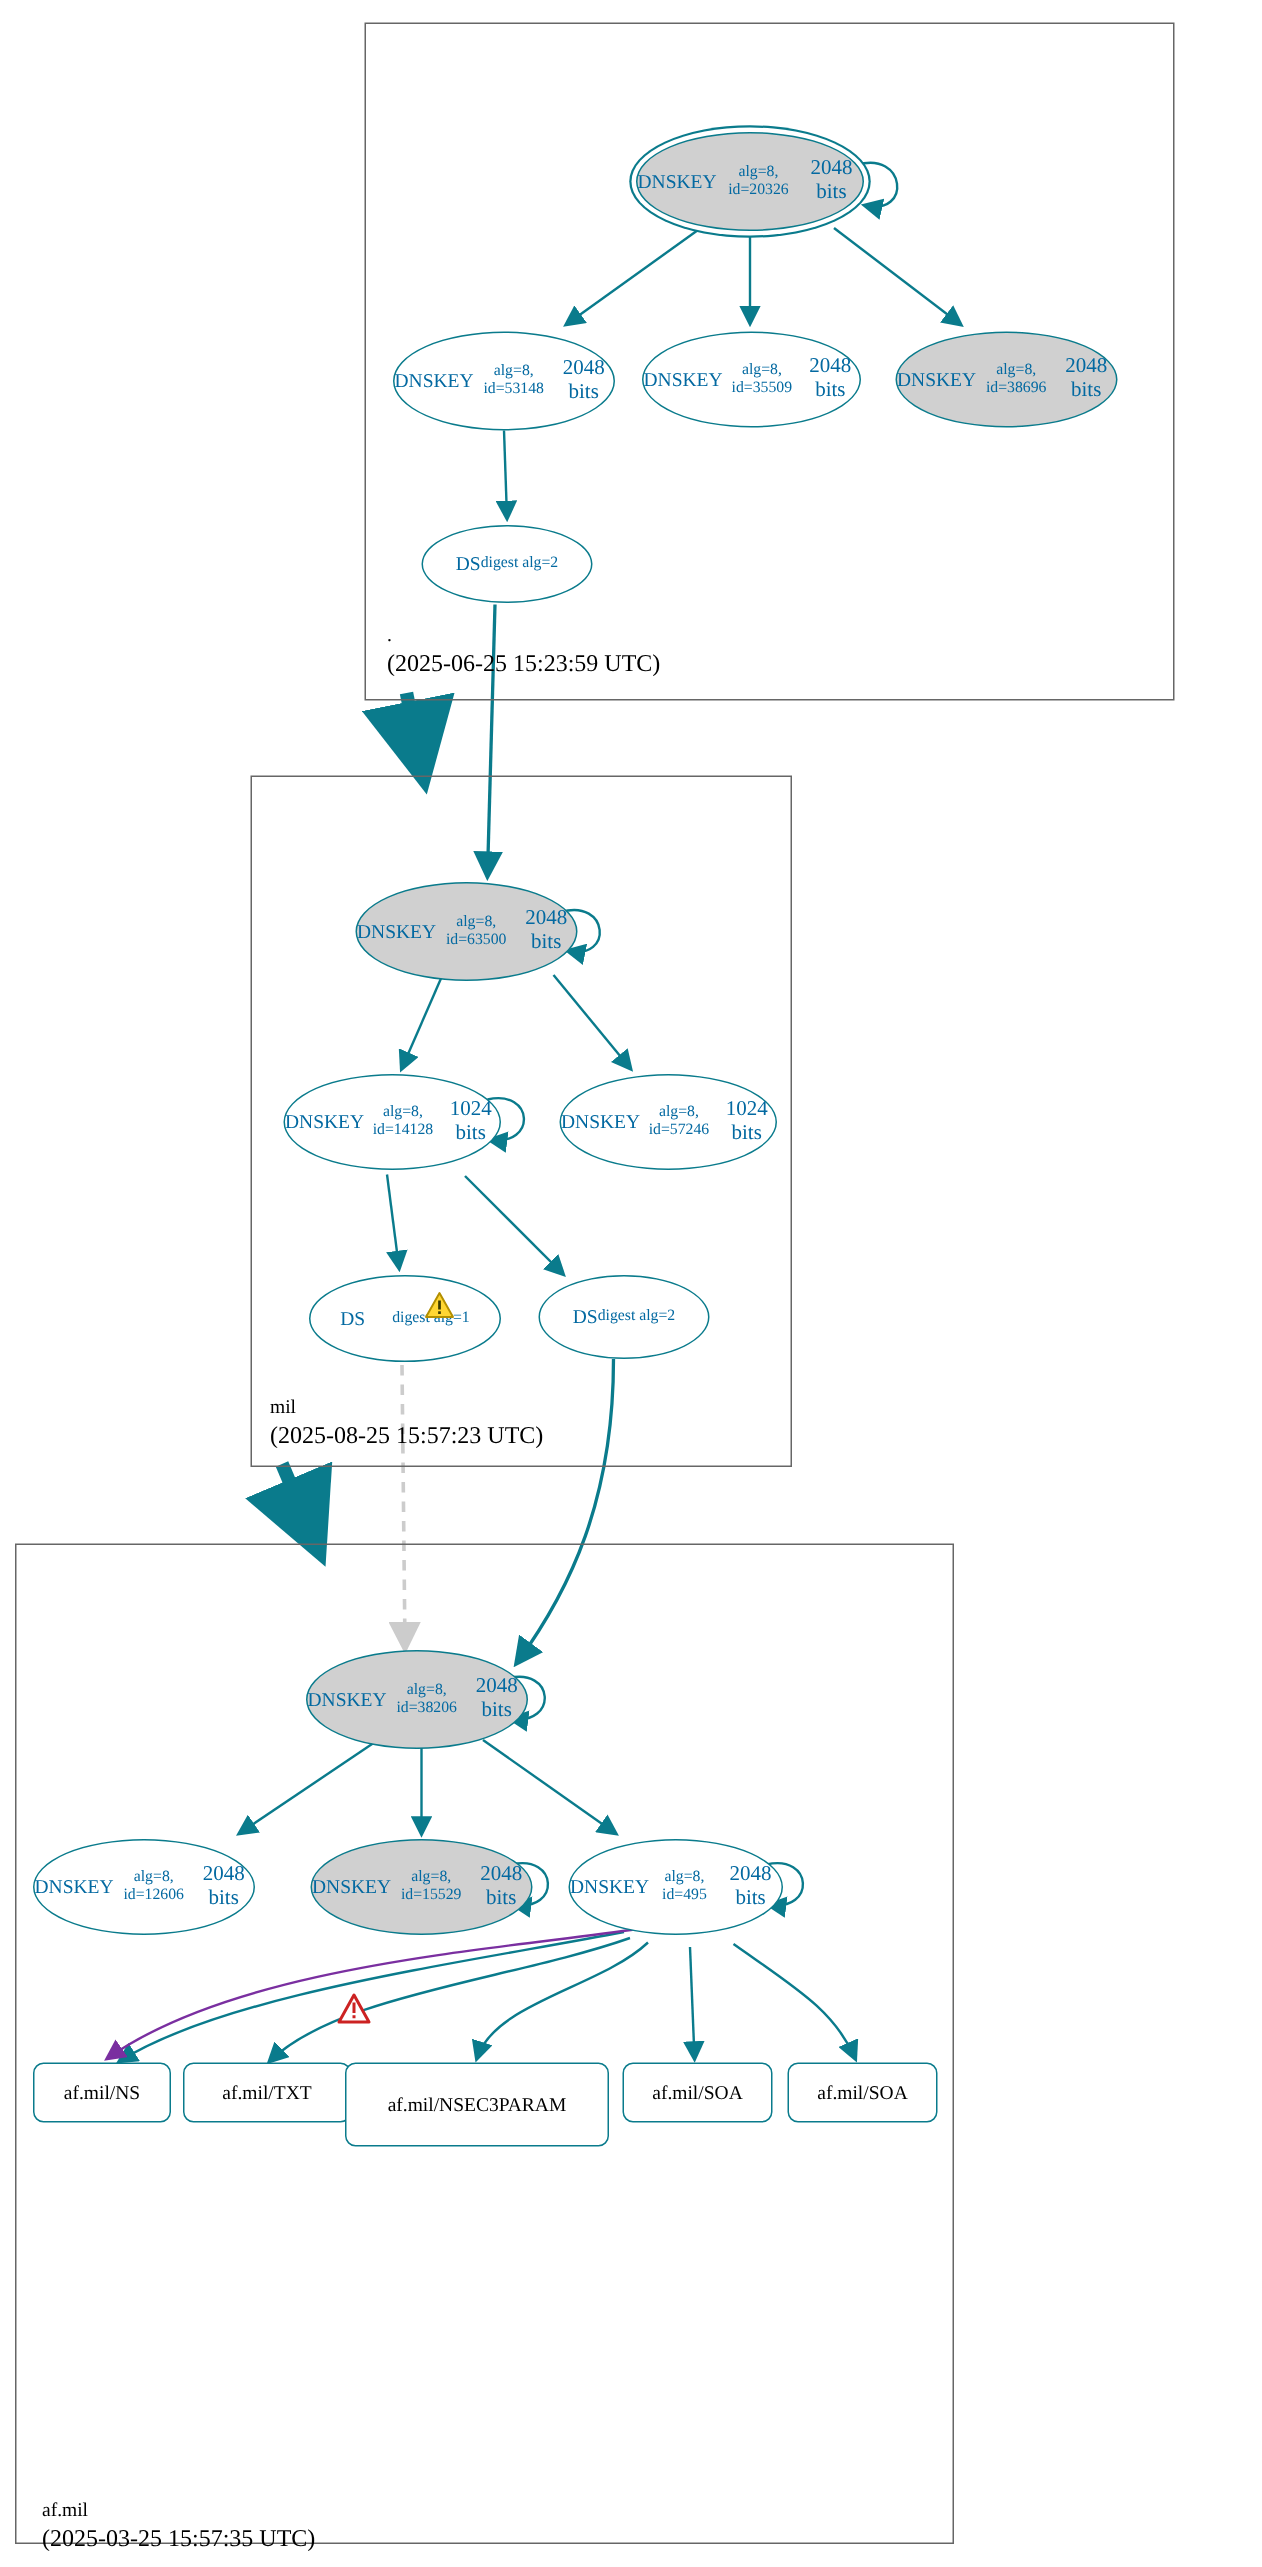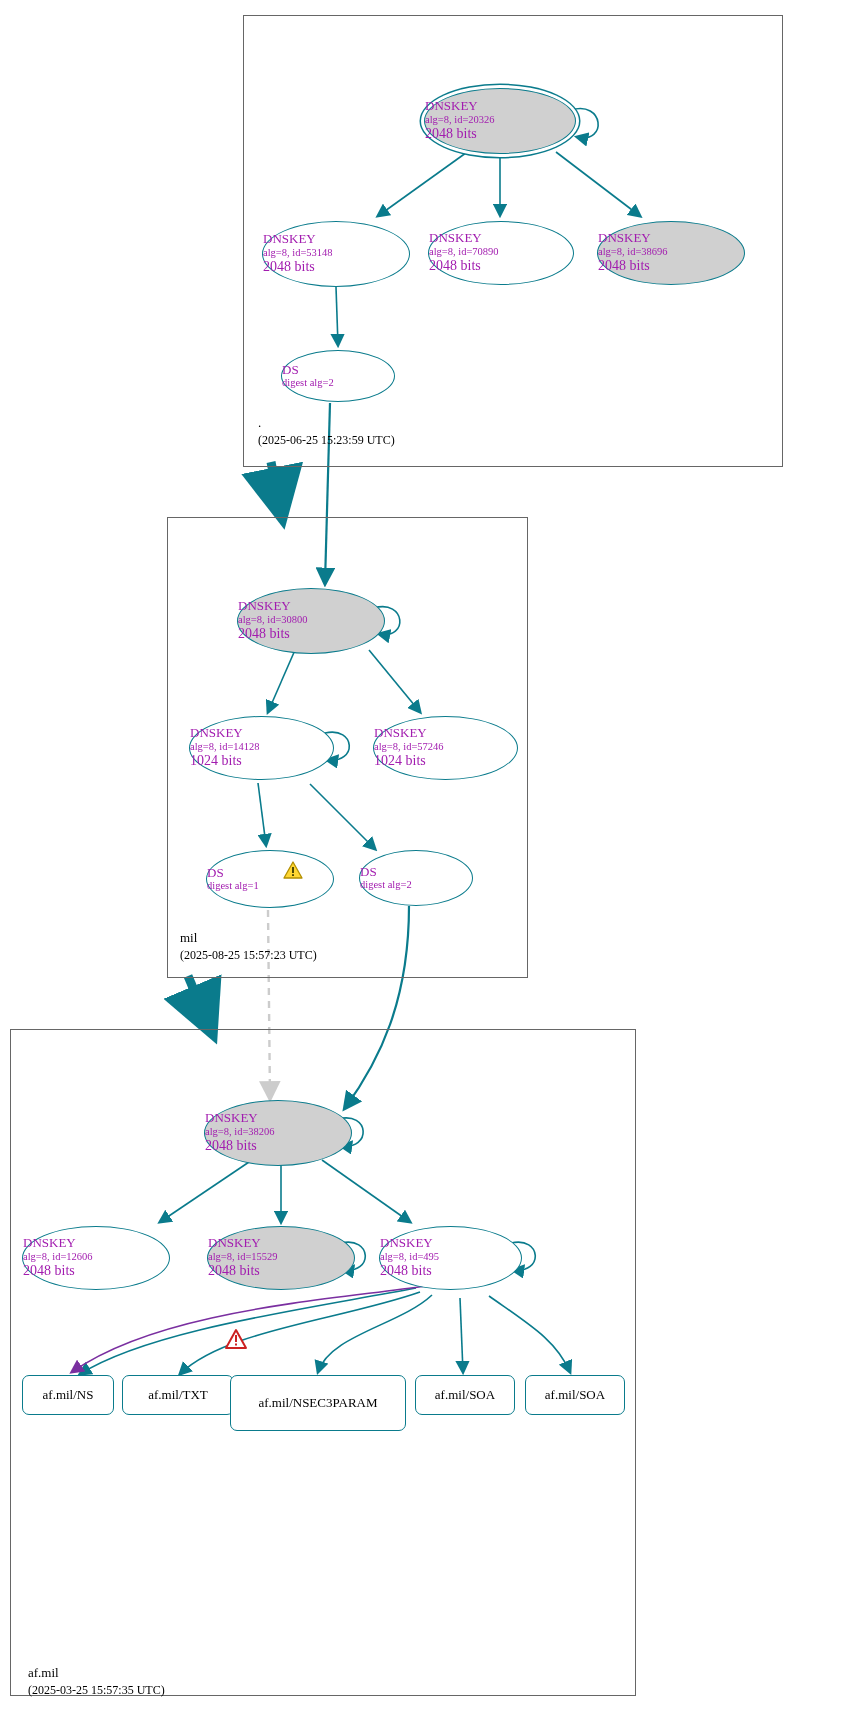--- a/index.html
+++ b/index.html
@@ -35,34 +35,34 @@
   }
   .zone-label {
     position: absolute;
     font-family: "Liberation Serif", serif;
     font-size: 13px;
     color: #000000;
     white-space: nowrap;
     line-height: 1.35;
   }
   .zone-label .zl-name { display: block; }
-  .zone-label .zl-time { display: block; font-size: 12px; }
+  .zone-label .zl-time { display: block; font-size: 16px; }
 
   
   .node {
     position: absolute;
     box-sizing: border-box;
     display: flex;
-    flex-direction: column;
-    align-items: flex-start;
+    flex-direction: row;
+    align-items: center;
     justify-content: center;
     text-align: center;
     border: 1.6px solid #0a7b8c;
     border-radius: 50%;
-    color: #a21caf;
+    color: #0369a1;
     background: #ffffff;
     line-height: 1.15;
   }
   .node .t1 { font-size: 13px; }
   .node .t2 { font-size: 10.5px; }
   .node .t3 { font-size: 14px; }
   .node.filled { background: #d0d0d0; }
   .node.double {
     box-shadow: 0 0 0 3px #ffffff, 0 0 0 4.5px #0a7b8c;
   }
@@ -191,38 +191,38 @@
   </div>
 
   <div class="node" style="left:262px; top:221px; width:148px; height:66px;">
     <span class="t1">DNSKEY</span>
     <span class="t2">alg=8, id=53148</span>
     <span class="t3">2048 bits</span>
   </div>
 
   <div class="node" style="left:428px; top:221px; width:146px; height:64px;">
     <span class="t1">DNSKEY</span>
-    <span class="t2">alg=8, id=70890</span>
+    <span class="t2">alg=8, id=35509</span>
     <span class="t3">2048 bits</span>
   </div>
 
   <div class="node filled" style="left:597px; top:221px; width:148px; height:64px;">
     <span class="t1">DNSKEY</span>
     <span class="t2">alg=8, id=38696</span>
     <span class="t3">2048 bits</span>
   </div>
 
   <div class="node ds" style="left:281px; top:350px; width:114px; height:52px;">
     <span class="t1">DS</span>
     <span class="t2">digest alg=2</span>
   </div>
 
   <div class="node filled" style="left:237px; top:588px; width:148px; height:66px;">
     <span class="t1">DNSKEY</span>
-    <span class="t2">alg=8, id=30800</span>
+    <span class="t2">alg=8, id=63500</span>
     <span class="t3">2048 bits</span>
   </div>
 
   <div class="node" style="left:189px; top:716px; width:145px; height:64px;">
     <span class="t1">DNSKEY</span>
     <span class="t2">alg=8, id=14128</span>
     <span class="t3">1024 bits</span>
   </div>
 
   <div class="node" style="left:373px; top:716px; width:145px; height:64px;">

